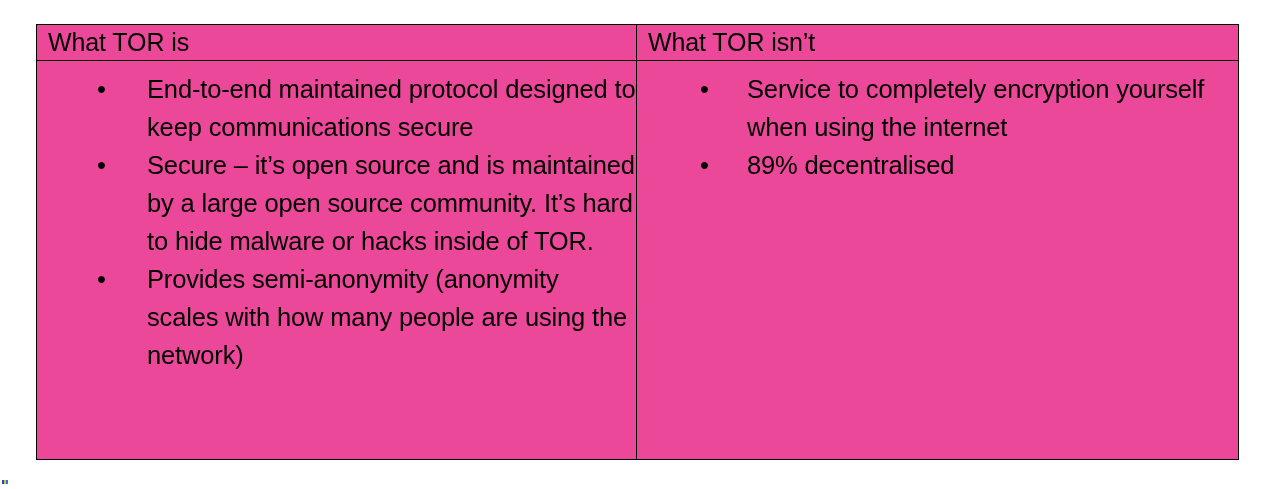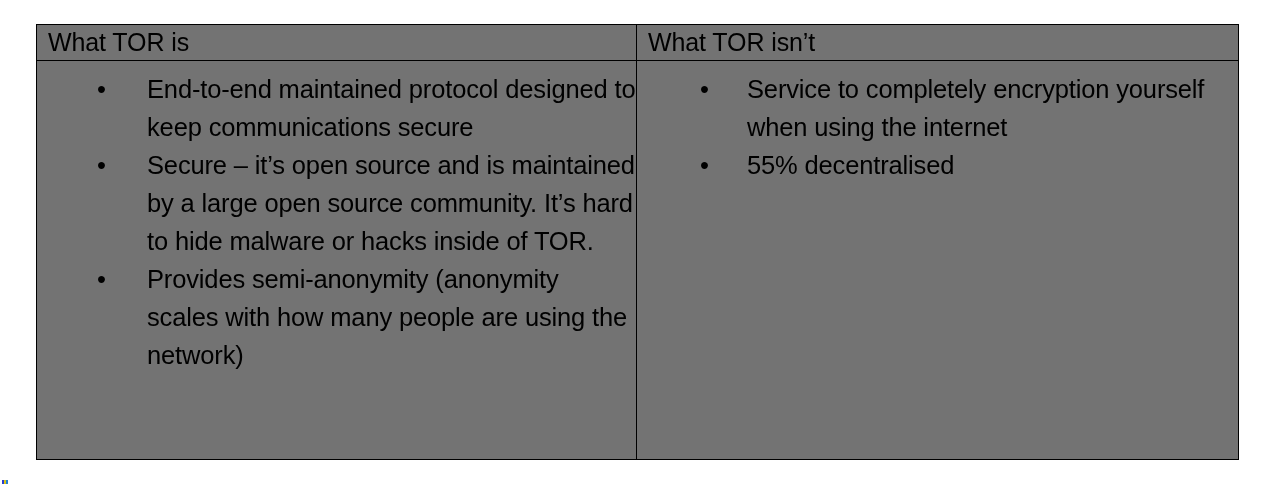--- a/index.html
+++ b/index.html
@@ -29,21 +29,21 @@
     width: 100%;
     height: 100%;
     border-collapse: collapse;
     table-layout: fixed;
   }
   table.tor-table td,
   table.tor-table th {
     border: 1.4px solid #000000;
     vertical-align: top;
     padding: 0;
-    background: #737373;
+    background: #ec4899;
   }
   col.col-left  { width: 600px; }
   col.col-right { width: 602px; }
 
   
   tr.header-row th {
     height: 35px;
     text-align: left;
     font-weight: normal;
   }
@@ -148,21 +148,21 @@
           </ul>
         </td>
         <td>
           <ul class="bullet-list right-list">
             <li class="bullet-item">
               <span class="bullet-glyph">•</span>
               <span class="bullet-text">Service to completely encryption yourself when using the internet</span>
             </li>
             <li class="bullet-item">
               <span class="bullet-glyph">•</span>
-              <span class="bullet-text">55% decentralised</span>
+              <span class="bullet-text">89% decentralised</span>
             </li>
           </ul>
         </td>
       </tr>
     </tbody>
   </table>
 </div>
 
 <div class="corner-artifact">
   <i class="a"></i>

